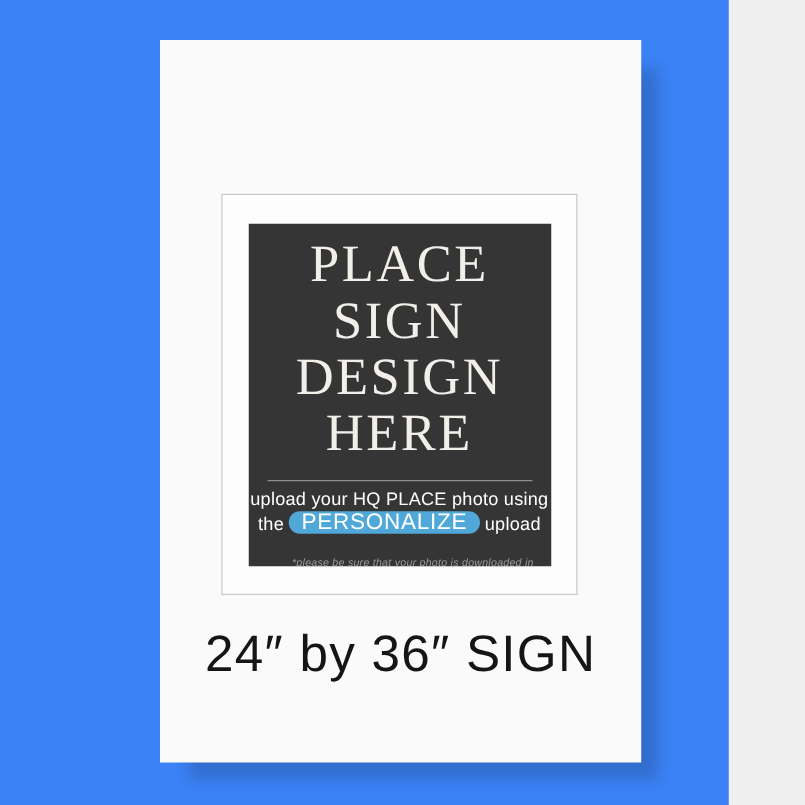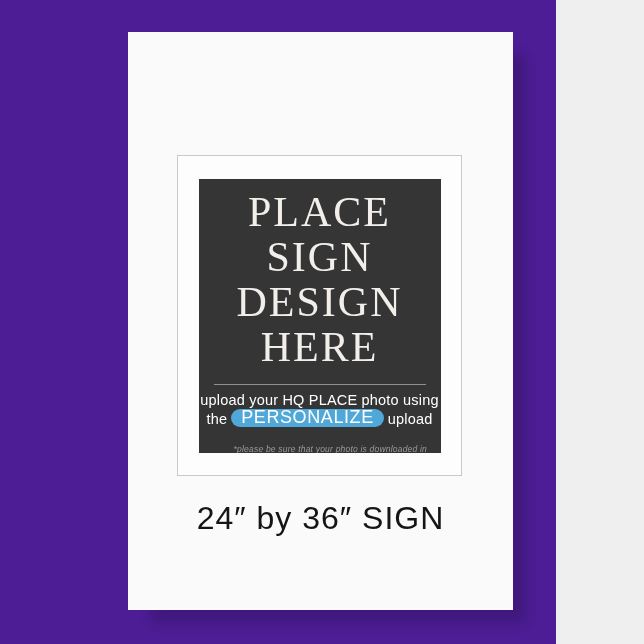--- a/index.html
+++ b/index.html
@@ -8,21 +8,22 @@
     width: 644px;
     height: 644px;
     background: #efefef;
     font-family: "Liberation Sans", "DejaVu Sans", sans-serif;
     overflow: hidden;
   }
   .scene {
     position: relative;
     width: 556px;
     height: 644px;
-    background: #4c1d95;
+    background: #3b82f6;
+    padding-left: 27px;
   }
   .poster {
     position: absolute;
     left: 128px;
     top: 32px;
     width: 385px;
     height: 578px;
     background: #fafafa;
     box-shadow: 18px 18px 11px -5px rgba(0, 0, 0, 0.16);
   }
@@ -94,21 +95,21 @@
     letter-spacing: 0.2px;
     text-align: right;
   }
   .fineprint span { display: block; }
   .size-label {
     position: absolute;
     left: 0;
     right: 0;
     top: 468px;
     text-align: center;
-    font-size: 32px;
+    font-size: 41px;
     font-weight: 500;
     letter-spacing: 1px;
     color: #151515;
   }
 </style>
 </head>
 <body>
 
 <div class="scene">
   <div class="poster">

